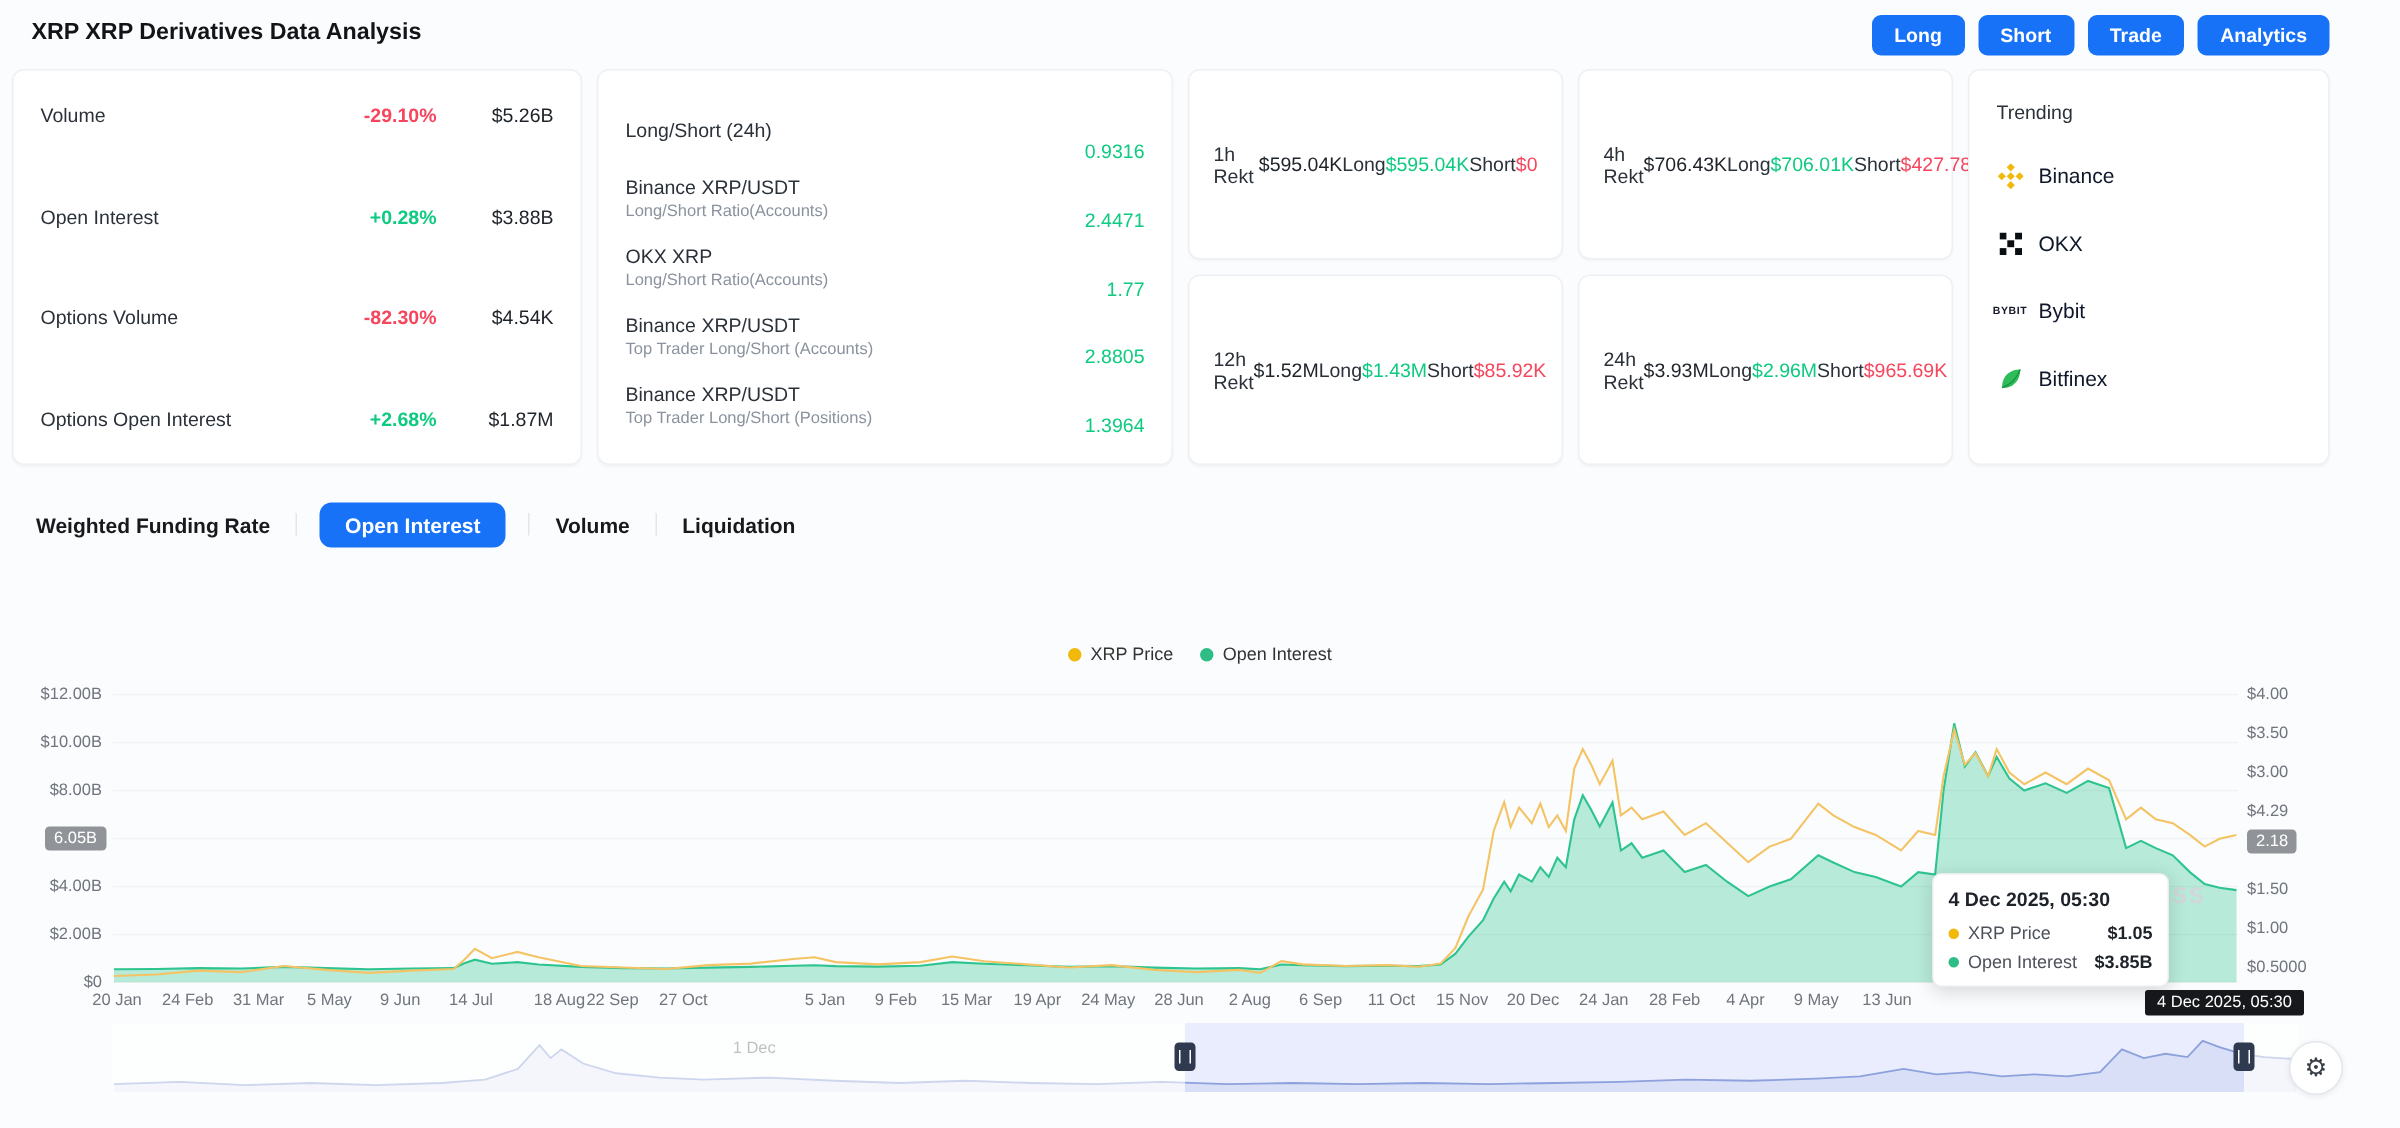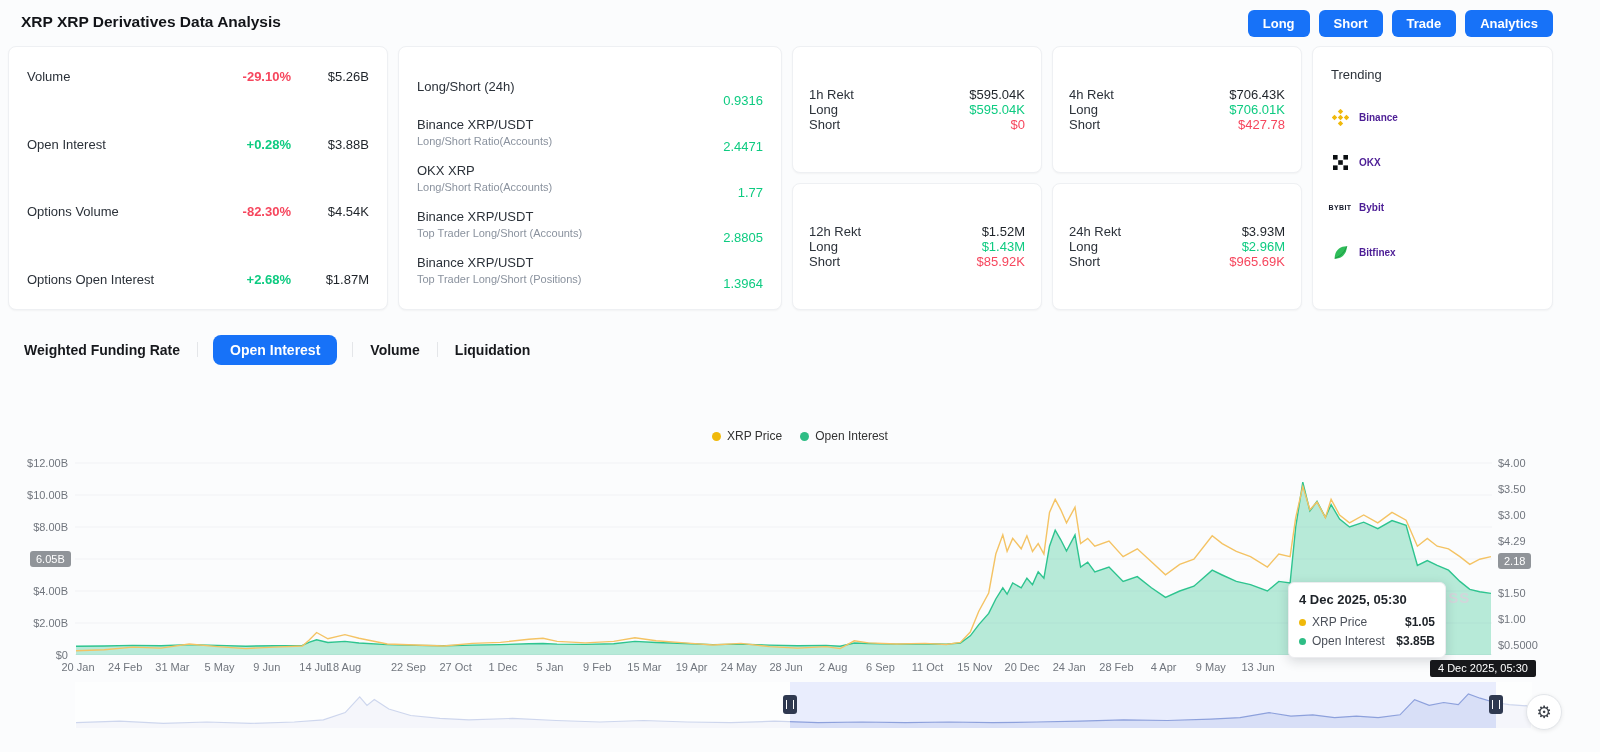--- a/index.html
+++ b/index.html
@@ -21,30 +21,30 @@
   .up{color:#0ECB81;} .down{color:#F6465D;}
 
   .c-ratio{left:398px;top:46px;width:384px;height:264px;padding:18px 18px;display:flex;flex-direction:column;justify-content:space-between;}
   .rt-row{display:flex;align-items:center;}
   .rt-left{flex:1;}
   .rt-label{font-size:13px;color:#2b3139;}
   .rt-sub{font-size:11px;color:#8a929e;margin-top:3px;}
   .rt-sub:empty{display:none;}
   .rt-value{font-size:13px;color:#0ECB81;text-align:right;margin-top:28px;}
 
-  .rekt{width:250px;height:127px;padding:17px 16px;display:flex;flex-direction:column;justify-content:center;}
+  .rekt{width:250px;height:127px;padding:17px 16px;display:flex;flex-direction:row;justify-content:flex-start;}
   .rk-row{display:flex;align-items:center;justify-content:space-between;font-size:13px;}
   .rk-title{color:#2b3139;}
   .rk-total{color:#1e2329;font-weight:500;}
   .rk-label{color:#2b3139;}
 
   .c-trending{left:1312px;top:46px;width:241px;height:264px;padding:20px 18px;}
   .tr-title{font-size:13px;color:#2b3139;margin-bottom:26px;}
   .tr-item{display:flex;align-items:center;gap:10px;margin-bottom:27px;cursor:pointer;}
-  .tr-name{font-size:10px;font-weight:700;color:#4c1d95;}
+  .tr-name{font-size:14px;font-weight:400;color:#0f172a;}
   .tr-ico{width:18px;height:18px;display:inline-flex;align-items:center;justify-content:center;}
   .bybit-word{font-size:7px;font-weight:800;letter-spacing:.4px;color:#15192a;}
 
   
   .tabs{position:absolute;left:22px;top:334px;height:31px;display:flex;align-items:center;}
   .tab{font-size:14px;font-weight:700;color:#17191d;cursor:pointer;padding:7px 2px;border-radius:8px;}
   .tab.active{background:#1772F8;color:#fff;padding:7px 17px;}
   .tab-sep{width:1px;height:15px;background:#e4e6e9;margin:0 15px;}
 
   .section-title{position:absolute;left:10px;top:383px;font-size:18px;font-weight:700;color:#15171b;}
@@ -313,24 +313,24 @@
       <span class="axis-lab" style="position: absolute; top: 612px;">$1.00</span>
       <span class="axis-lab" style="position: absolute; top: 638px;">$0.5000</span>
     </div>
   <div id="x-axis">
       <span class="x-lab" style="left: 78px;">20 Jan</span>
       <span class="x-lab" style="left: 125.2px;">24 Feb</span>
       <span class="x-lab" style="left: 172.4px;">31 Mar</span>
       <span class="x-lab" style="left: 219.6px;">5 May</span>
       <span class="x-lab" style="left: 266.8px;">9 Jun</span>
       <span class="x-lab" style="left: 314px;">14 Jul</span>
-      <span class="x-lab" style="left: 344px;">18 Aug</span>
+      <span class="x-lab" style="left: 373px;">18 Aug</span>
       <span class="x-lab" style="left: 408.4px;">22 Sep</span>
       <span class="x-lab" style="left: 455.6px;">27 Oct</span>
-      <span class="x-lab" style="left: 502.8px;">1 Dec</span>
+      <span class="x-lab" style="left: 502.8px; margin-top: 32px;">1 Dec</span>
       <span class="x-lab" style="left: 550px;">5 Jan</span>
       <span class="x-lab" style="left: 597.2px;">9 Feb</span>
       <span class="x-lab" style="left: 644.4px;">15 Mar</span>
       <span class="x-lab" style="left: 691.6px;">19 Apr</span>
       <span class="x-lab" style="left: 738.8px;">24 May</span>
       <span class="x-lab" style="left: 786px;">28 Jun</span>
       <span class="x-lab" style="left: 833.2px;">2 Aug</span>
       <span class="x-lab" style="left: 880.4px;">6 Sep</span>
       <span class="x-lab" style="left: 927.6px;">11 Oct</span>
       <span class="x-lab" style="left: 974.8px;">15 Nov</span>

